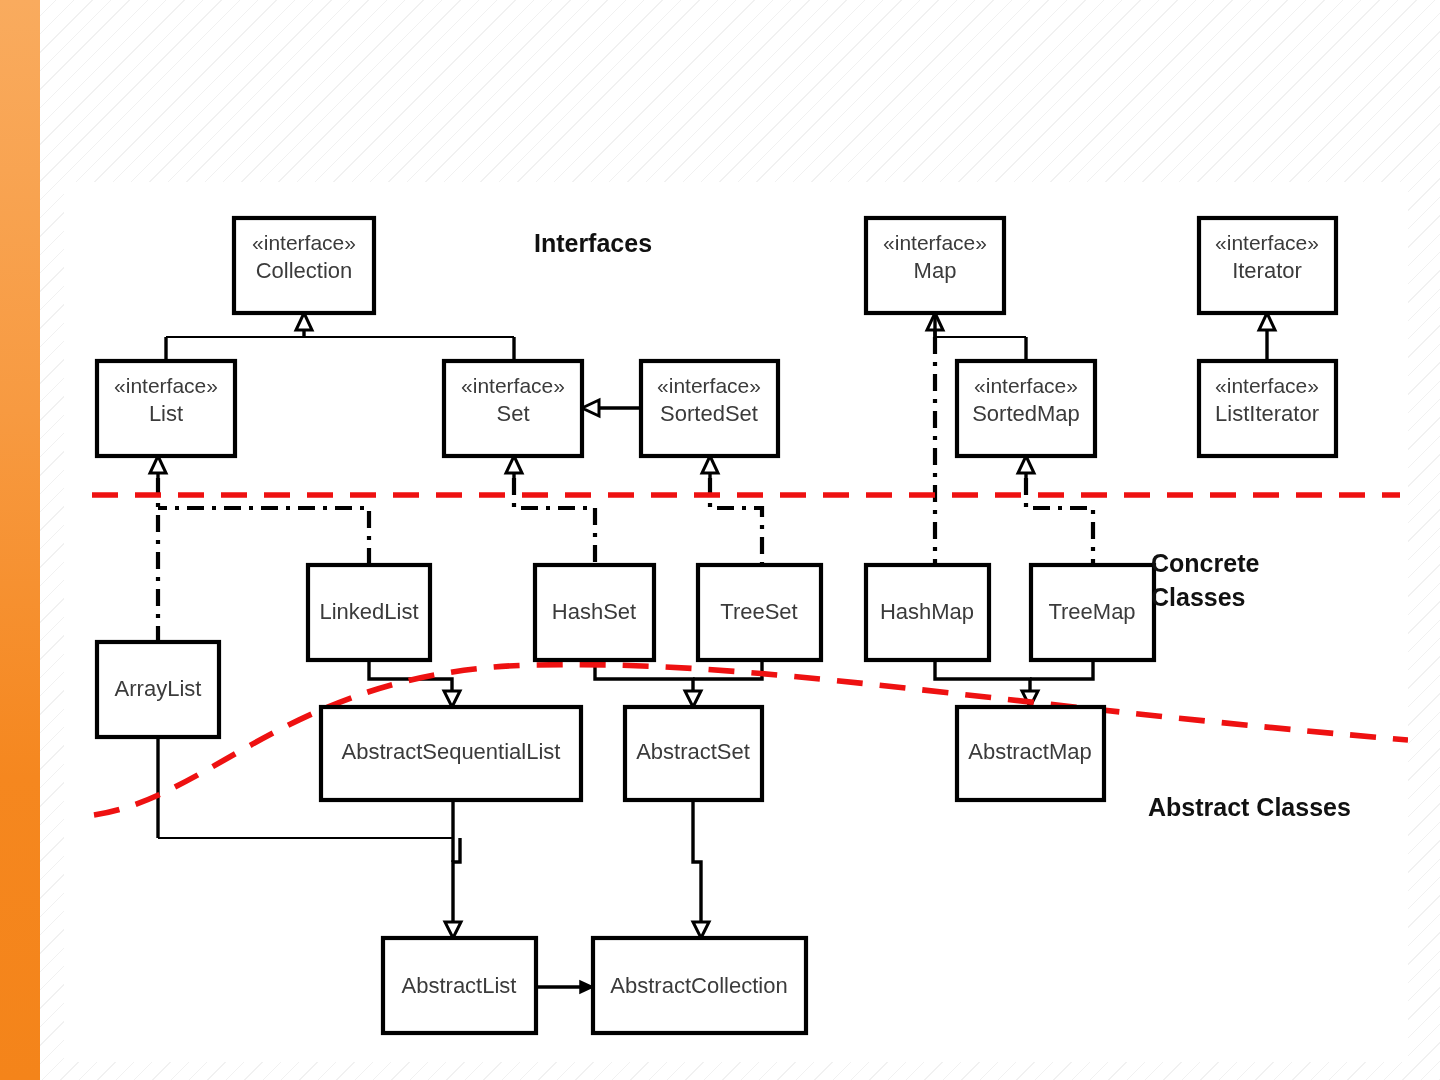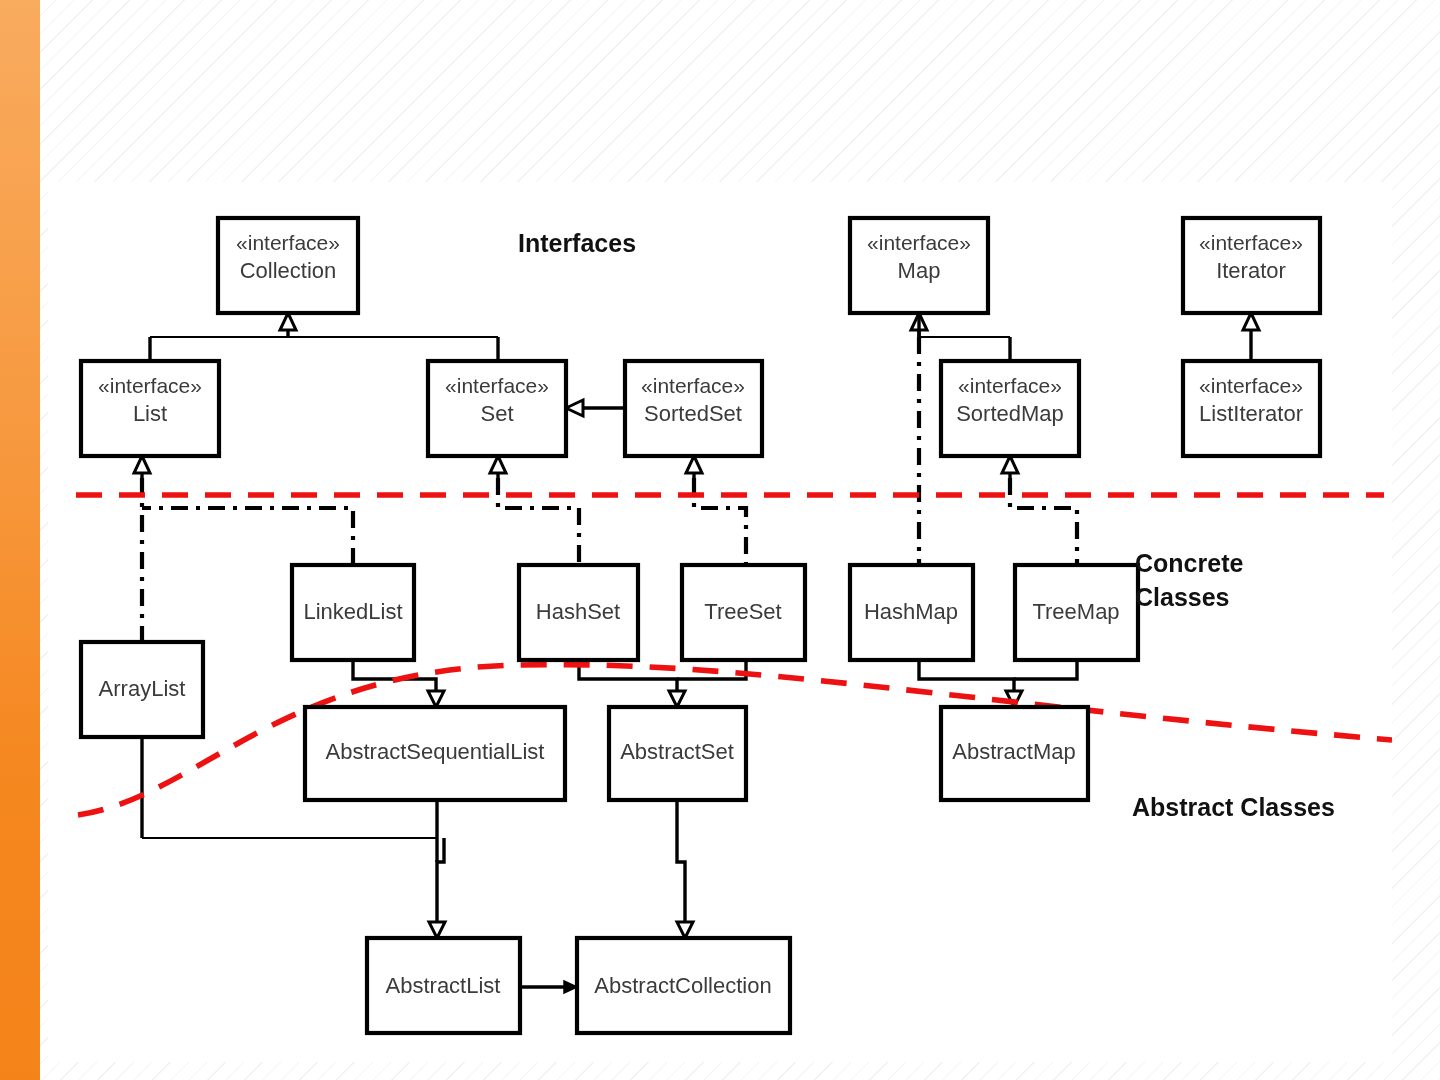--- a/index.html
+++ b/index.html
@@ -14,21 +14,21 @@
       repeating-linear-gradient(135deg,
         rgba(0,0,0,0.055) 0px, rgba(0,0,0,0.055) 1px,
         rgba(0,0,0,0) 1px, rgba(0,0,0,0) 13px),
       #ffffff;
   }
   #orange-stripe{
     position:absolute;left:0;top:0;width:40px;height:1080px;
     background:linear-gradient(180deg,#f9ab5e 0%,#f79a41 38%,#f5871f 72%,#f4841a 100%);
   }
   #canvas{
-    position:absolute;left:48px;top:182px;
+    position:absolute;left:64px;top:182px;
     width:1344px;height:880px;
     background:#ffffff;
   }
   #svg-diagram{display:block;width:1344px;height:880px;}
   .umlbox{fill:#ffffff;stroke:#000000;stroke-width:4.2;}
   .boxtext{
     font-family:"Liberation Sans", sans-serif;
     font-size:22px;fill:#3b3b3b;text-anchor:middle;
     dominant-baseline:middle;
   }

